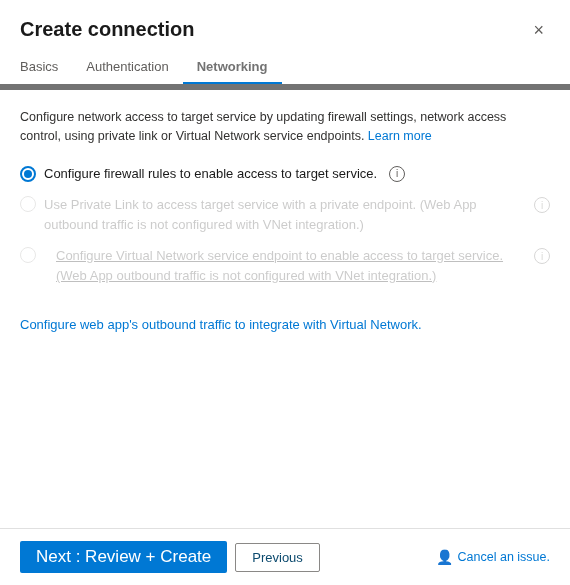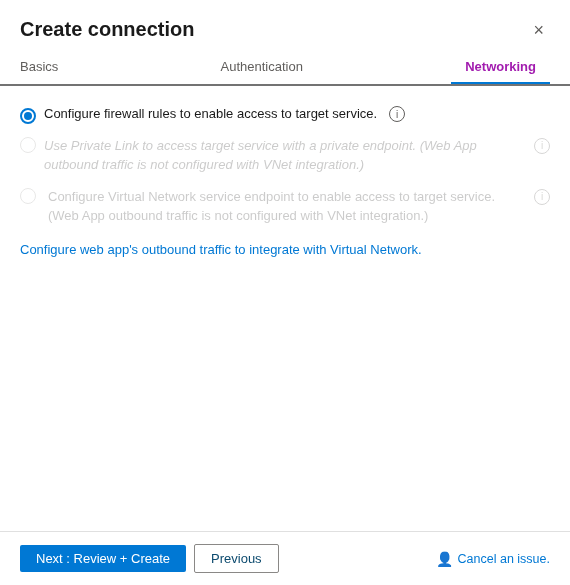--- a/index.html
+++ b/index.html
@@ -36,41 +36,40 @@
       background: none;
       border: none;
       cursor: pointer;
       font-size: 18px;
       color: #605e5c;
       padding: 2px 6px;
       line-height: 1;
     }
     .tabs {
       display: flex;
-      border-bottom: 2px solid #737373;
+      border-bottom: 6px solid #737373;
       padding: 0 20px;
       gap: 0;
-      justify-content: space-between;
     }
     .tab {
       padding: 8px 14px;
       font-size: 13px;
       color: #605e5c;
       cursor: pointer;
       border-bottom: 2px solid transparent;
       white-space: nowrap;
       background: none;
       border-top: none;
       border-left: none;
       border-right: none;
       outline: none;
     }
     .tab:first-child { padding-left: 0; }
     .tab.active {
-      color: #a21caf;
+      color: #737373;
       border-bottom: 2px solid #0078d4;
       font-weight: 600;
     }
     .content {
       padding: 18px 20px 10px 20px;
       flex: 1;
     }
     .description {
       font-size: 12.5px;
       color: #323130;
@@ -81,21 +80,21 @@
       color: #0078d4;
       text-decoration: none;
     }
     .radio-group {
       display: flex;
       flex-direction: column;
       gap: 12px;
     }
     .radio-option {
       display: flex;
-      align-items: flex-end;
+      align-items: center;
       gap: 8px;
       cursor: pointer;
     }
     .radio-option.disabled {
       opacity: 0.5;
       cursor: not-allowed;
     }
     .radio-circle {
       width: 16px;
       height: 16px;
@@ -149,35 +148,35 @@
       display: flex;
       align-items: flex-start;
       gap: 8px;
       width: 100%;
     }
     .vnet-link {
       color: #0078d4;
       text-decoration: none;
       font-size: 13px;
       display: inline-block;
-      margin-top: 16px;
+      margin-top: 32px;
     }
     .footer {
       border-top: 1px solid #e0e0e0;
       padding: 12px 20px;
       display: flex;
       align-items: center;
       gap: 8px;
     }
     .btn-primary {
       background: #0078d4;
       color: #fff;
       border: none;
       padding: 6px 16px;
-      font-size: 13px;
+      font-size: 17px;
       cursor: pointer;
       font-family: inherit;
       border-radius: 2px;
     }
     .btn-secondary {
       background: #fff;
       color: #0c4a6e;
       border: 1px solid #8a8886;
       padding: 6px 16px;
       font-size: 13px;
@@ -207,41 +206,45 @@
     <button class="close-btn">×</button>
   </div>
 
   <div class="tabs">
     <button class="tab">Basics</button>
     <button class="tab">Authentication</button>
     <button class="tab active">Networking</button>
   </div>
 
   <div class="content">
+    <p class="description">
+      <span>Configure network access to target service by updating firewall settings, network access control, using private link or Virtual Network service endpoints.</span>
+      <a href="#">Learn more</a>
+    </p>
 
     <div class="radio-group">
 
       <div class="option-row">
         <div class="radio-option">
           <div class="radio-circle selected"></div>
           <span class="radio-text primary">Configure firewall rules to enable access to target service.</span>
         </div>
         <span class="info-icon">i</span>
       </div>
 
       <div class="option-row radio-option disabled">
-        <div class="radio-option disabled" style="flex:1; display:flex; align-items:flex-start; gap:8px;font-style:italic;">
+        <div class="radio-option disabled" style="flex:1; display:flex; align-items:flex-start; gap:8px;">
           <div class="radio-circle"></div>
           <span class="radio-text">Use Private Link to access target service with a private endpoint. (Web App outbound traffic is not configured with VNet integration.)</span>
         </div>
         <span class="info-icon" style="opacity:0.5;">i</span>
       </div>
 
       <div class="option-row radio-option disabled">
-        <div class="radio-option disabled" style="flex:1; display:flex; align-items:flex-start; gap:12px;">
+        <div class="radio-option disabled" style="flex:1; display:flex; align-items:flex-start; gap:20px;text-decoration:underline;">
           <div class="radio-circle"></div>
           <span class="radio-text">Configure Virtual Network service endpoint to enable access to target service. (Web App outbound traffic is not configured with VNet integration.)</span>
         </div>
         <span class="info-icon" style="opacity:0.5;">i</span>
       </div>
 
     </div>
 
     <a href="#" class="vnet-link">Configure web app's outbound traffic to integrate with Virtual Network.</a>
   </div>

